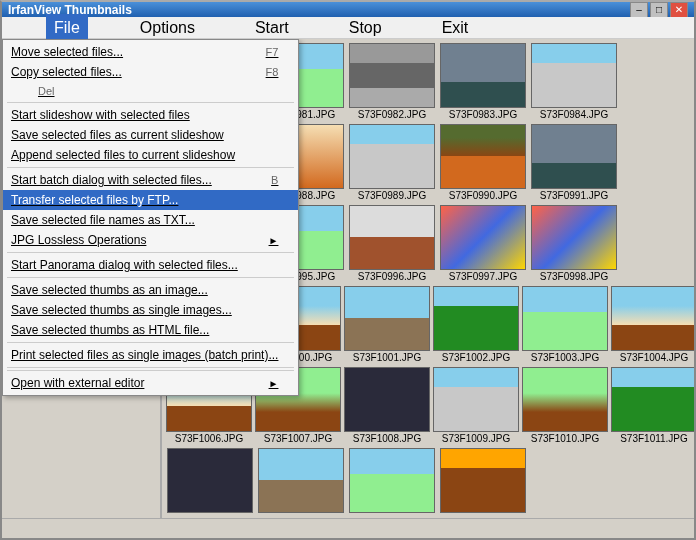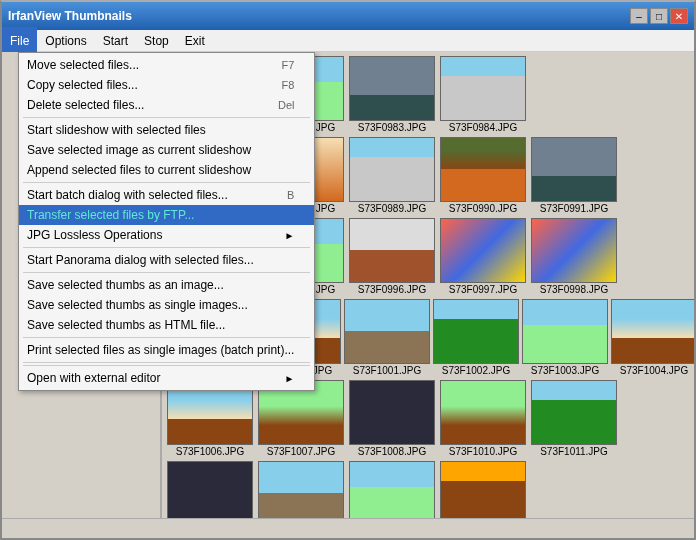--- a/index.html
+++ b/index.html
@@ -23,21 +23,21 @@
       background: #f0f0f0;
     }
 
     .title-bar {
       background: linear-gradient(to bottom, #4a90d9, #2060b0);
       color: white;
       padding: 4px 6px;
       display: flex;
       align-items: center;
       justify-content: space-between;
-      height: 28px;
+      height: 15px;
       flex-shrink: 0;
     }
 
     .title-bar-text {
       font-size: 12px;
       font-weight: bold;
     }
 
     .title-bar-controls {
       display: flex;
@@ -65,45 +65,47 @@
       display: flex;
       align-items: center;
       height: 22px;
       flex-shrink: 0;
       border-bottom: 1px solid #ccc;
     }
 
     .menu-item {
       padding: 14px 8px;
       cursor: pointer;
-      font-size: 12px;
+      font-size: 16px;
       height: 100%;
       display: flex;
       align-items: center;
+      margin-left: 44px;
     }
 
     .menu-item:hover, .menu-item.active {
       background: #316ac5;
       color: white;
     }
 
     
     .main-content {
       display: flex;
       flex: 1;
       overflow: hidden;
       position: relative;
     }
 
     
     .dropdown-overlay {
       position: absolute;
       top: 0;
-      left: 16px;
+      left: 0;
       z-index: 100;
+      text-decoration: underline;
     }
 
     .dropdown-menu {
       background: #f5f5f5;
       border: 1px solid #888;
       box-shadow: 2px 2px 5px rgba(0,0,0,0.3);
       min-width: 280px;
       padding: 2px 0;
     }
 
@@ -112,21 +114,21 @@
       display: flex;
       align-items: center;
       justify-content: space-between;
       cursor: pointer;
       white-space: nowrap;
       font-size: 12px;
     }
 
     .menu-entry.highlighted {
       background: #316ac5;
-      color: #5eead4;
+      color: #ffffff;
     }
 
     .menu-separator {
       height: 1px;
       background: #ccc;
       margin: 2px 4px;
     }
 
     .menu-entry-label {
       flex: 1;
@@ -253,44 +255,46 @@
 
         <div class="menu-entry">
           <span class="menu-entry-label">Move selected files...</span>
           <span class="menu-entry-shortcut">F7</span>
         </div>
         <div class="menu-entry">
           <span class="menu-entry-label">Copy selected files...</span>
           <span class="menu-entry-shortcut">F8</span>
         </div>
         <div class="menu-entry">
-          <span class="menu-entry-label">Delete selected files...</span>
           <span class="menu-entry-shortcut">Del</span>
         </div>
         <div class="menu-separator"></div>
 
         <div class="menu-entry">
           <span class="menu-entry-label">Start slideshow with selected files</span>
         </div>
         <div class="menu-entry">
-          <span class="menu-entry-label">Save selected image as current slideshow</span>
+          <span class="menu-entry-label">Save selected files as current slideshow</span>
         </div>
         <div class="menu-entry">
           <span class="menu-entry-label">Append selected files to current slideshow</span>
         </div>
         <div class="menu-separator"></div>
 
         <div class="menu-entry">
           <span class="menu-entry-label">Start batch dialog with selected files...</span>
           <span class="menu-entry-shortcut">B</span>
         </div>
         <div class="menu-entry highlighted">
           <span class="menu-entry-label">Transfer selected files by FTP...</span>
         </div>
         <div class="menu-entry">
+          <span class="menu-entry-label">Save selected file names as TXT...</span>
+        </div>
+        <div class="menu-entry">
           <span class="menu-entry-label">JPG Lossless Operations</span>
           <span class="menu-arrow">►</span>
         </div>
         <div class="menu-separator"></div>
 
         <div class="menu-entry">
           <span class="menu-entry-label">Start Panorama dialog with selected files...</span>
         </div>
         <div class="menu-separator"></div>
 
@@ -326,20 +330,24 @@
       <div style="display:flex; gap:3px; flex-wrap:nowrap;">
         <div class="thumb-item">
           <div class="thumb-img sky"></div>
           <span class="thumb-label">S73F0980.JPG</span>
         </div>
         <div class="thumb-item">
           <div class="thumb-img outdoor"></div>
           <span class="thumb-label">S73F0981.JPG</span>
         </div>
         <div class="thumb-item">
+          <div class="thumb-img street"></div>
+          <span class="thumb-label">S73F0982.JPG</span>
+        </div>
+        <div class="thumb-item">
           <div class="thumb-img city"></div>
           <span class="thumb-label">S73F0983.JPG</span>
         </div>
         <div class="thumb-item">
           <div class="thumb-img building"></div>
           <span class="thumb-label">S73F0984.JPG</span>
         </div>
       </div>
 
       <div style="display:flex; gap:3px; flex-wrap:nowrap;">
@@ -421,20 +429,24 @@
           <div class="thumb-img terrace"></div>
           <span class="thumb-label">S73F1006.JPG</span>
         </div>
         <div class="thumb-item">
           <div class="thumb-img people"></div>
           <span class="thumb-label">S73F1007.JPG</span>
         </div>
         <div class="thumb-item">
           <div class="thumb-img dark"></div>
           <span class="thumb-label">S73F1008.JPG</span>
+        </div>
+        <div class="thumb-item">
+          <div class="thumb-img building"></div>
+          <span class="thumb-label">S73F1009.JPG</span>
         </div>
         <div class="thumb-item">
           <div class="thumb-img people"></div>
           <span class="thumb-label">S73F1010.JPG</span>
         </div>
         <div class="thumb-item">
           <div class="thumb-img green"></div>
           <span class="thumb-label">S73F1011.JPG</span>
         </div>
 

